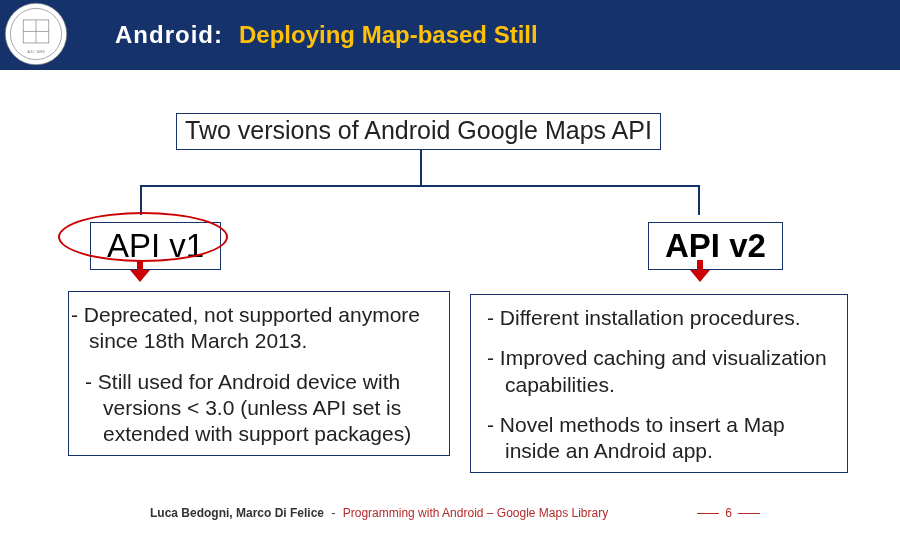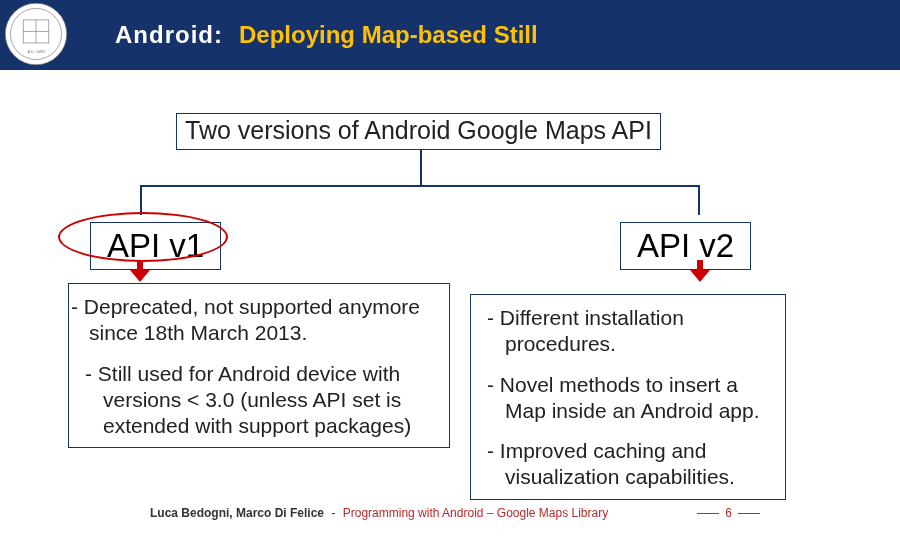--- a/index.html
+++ b/index.html
@@ -79,21 +79,21 @@
     }
 
     .node {
       position: absolute;
       border: 1px solid #15336a;
       padding: 4px 16px;
       font-size: 33px;
       background: #fff;
     }
     .node-v1 { left: 90px; top: 222px; }
-    .node-v2 { left: 620px; top: 222px; }
+    .node-v2 { left: 648px; top: 222px; font-weight: bold; }
 
     .ellipse {
       position: absolute;
       left: 58px; top: 212px;
       width: 170px; height: 50px;
       border: 2px solid #c00;
       border-radius: 50%;
       pointer-events: none;
     }
 
@@ -106,22 +106,22 @@
 
     .desc-box {
       position: absolute;
       border: 1px solid #15336a;
       padding: 10px 10px 8px;
       font-size: 21px;
       line-height: 1.25;
       color: #222;
       background: #fff;
     }
-    .desc-v1 { left: 68px; top: 283px; width: 382px; }
-    .desc-v2 { left: 470px; top: 294px; width: 316px; }
+    .desc-v1 { left: 68px; top: 291px; width: 382px; }
+    .desc-v2 { left: 470px; top: 294px; width: 378px; }
     .desc-box p { margin-bottom: 14px; }
     .desc-box p:last-child { margin-bottom: 0; }
     .desc-box .indent { padding-left: 24px; text-indent: -18px; }
     .desc-box .hang { text-indent: -18px; padding-left: 10px; }
 
     .footer {
       position: absolute;
       left: 150px; bottom: 20px;
       font-size: 12px;
       color: #333;
@@ -196,22 +196,22 @@
     </svg>
 </div>
 
 <div class="desc-box desc-v1">
   <p class="hang">-  Deprecated, not supported anymore since 18th March 2013.</p>
   <p class="indent">-  Still used for Android device with versions &lt; 3.0 (unless API set is extended with support packages)</p>
 </div>
 
 <div class="desc-box desc-v2">
   <p class="indent">-  Different installation procedures.</p>
+  <p class="indent">-  Improved caching and visualization capabilities.</p>
   <p class="indent">-  Novel methods to insert a Map inside an Android app.</p>
-  <p class="indent">-  Improved caching and visualization capabilities.</p>
 </div>
 
 <div class="footer">
   <b>Luca Bedogni, Marco Di Felice</b>
   <span class="dash">-</span>
   <span class="red">Programming with Android – Google Maps Library</span>
 </div>
 
 <div class="page-num">
   <span class="line"></span>

